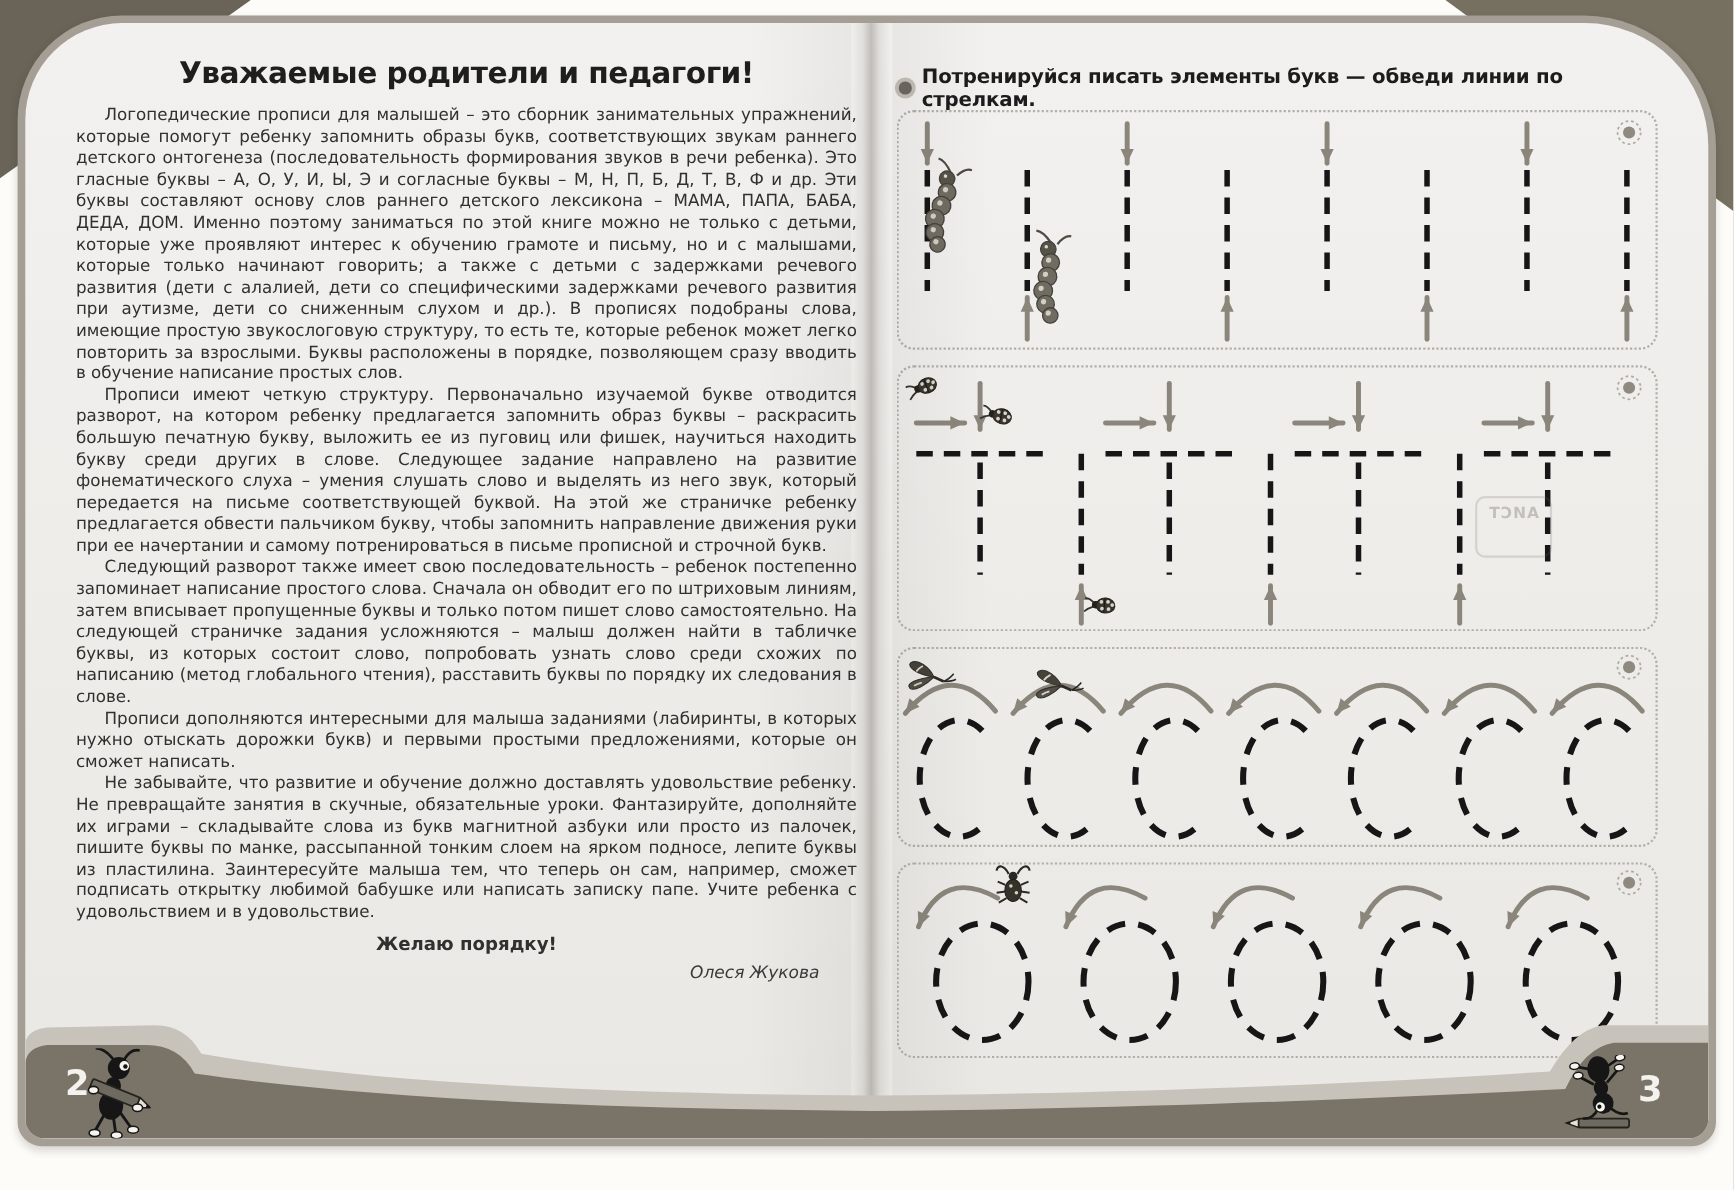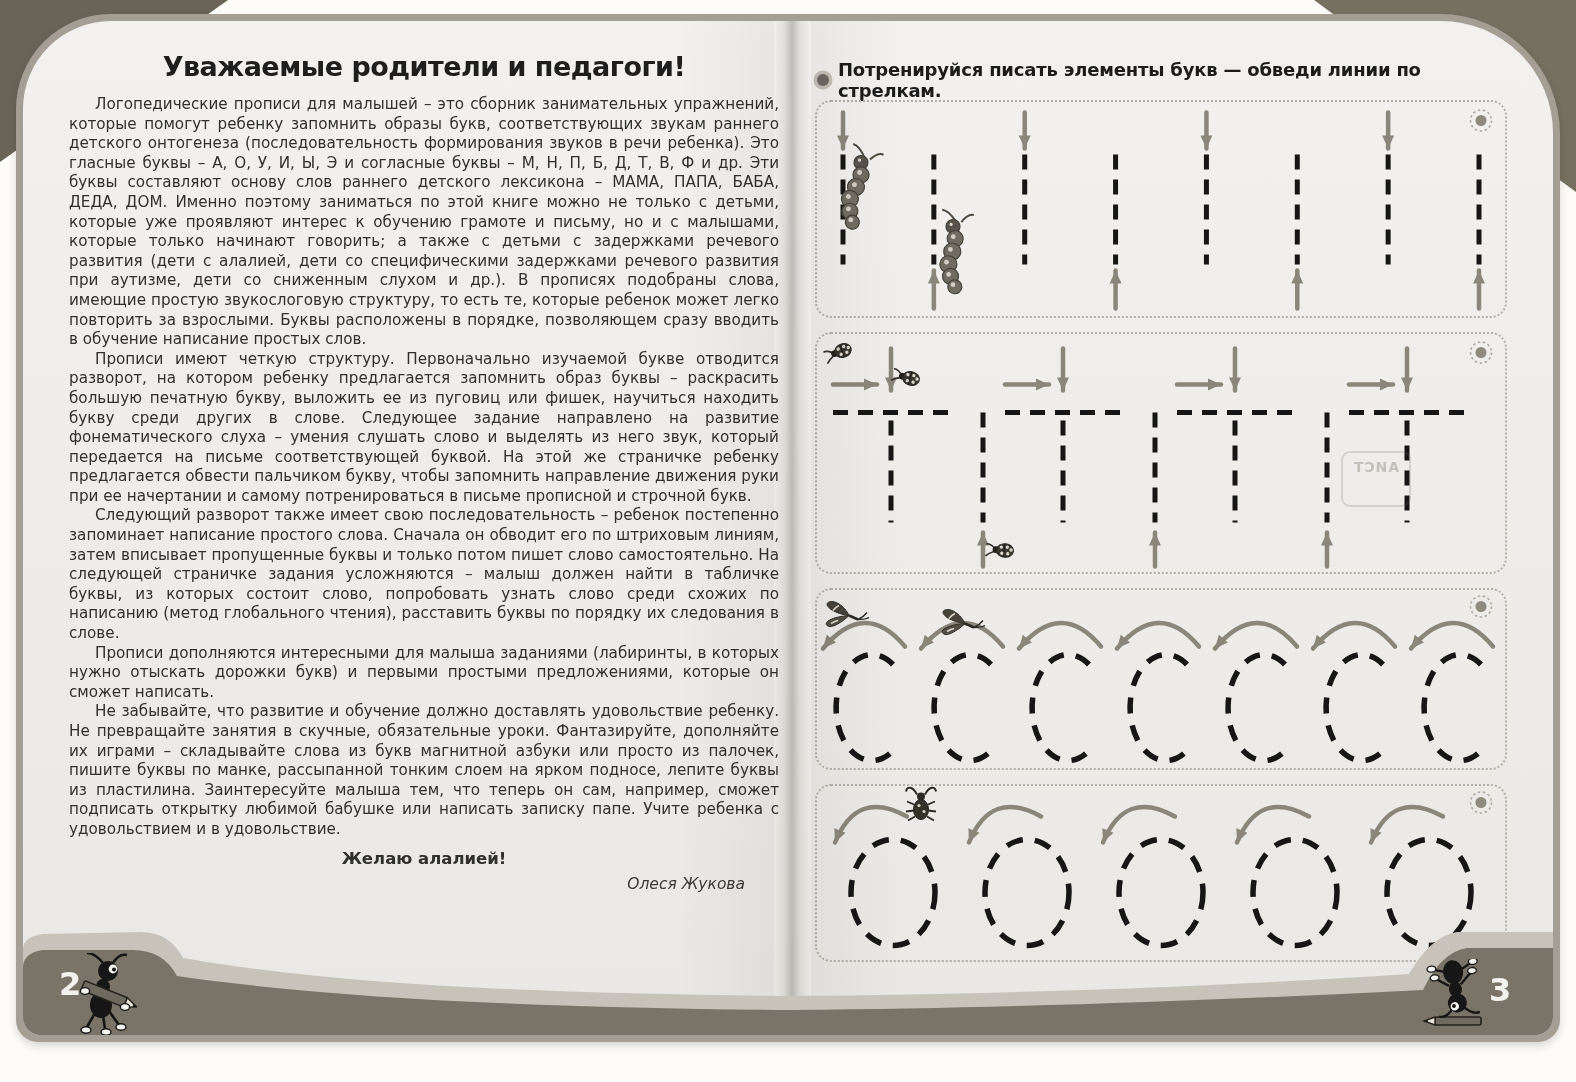--- a/index.html
+++ b/index.html
@@ -55,21 +55,21 @@
   <div class="book">
     <div class="page-base">
 
       <div class="lp">
         <h1>Уважаемые родители и педагоги!</h1>
         <p>Логопедические прописи для малышей – это сборник занимательных упражнений, которые помогут ребенку запомнить образы букв, соответствующих звукам раннего детского онтогенеза (последовательность формирования звуков в речи ребенка). Это гласные буквы – А, О, У, И, Ы, Э и согласные буквы – М, Н, П, Б, Д, Т, В, Ф и др. Эти буквы составляют основу слов раннего детского лексикона – МАМА, ПАПА, БАБА, ДЕДА, ДОМ. Именно поэтому заниматься по этой книге можно не только с детьми, которые уже проявляют интерес к обучению грамоте и письму, но и с малышами, которые только начинают говорить; а также с детьми с задержками речевого развития (дети с алалией, дети со специфическими задержками речевого развития при аутизме, дети со сниженным слухом и др.). В прописях подобраны слова, имеющие простую звукослоговую структуру, то есть те, которые ребенок может легко повторить за взрослыми. Буквы расположены в порядке, позволяющем сразу вводить в обучение написание простых слов.</p>
         <p>Прописи имеют четкую структуру. Первоначально изучаемой букве отводится разворот, на котором ребенку предлагается запомнить образ буквы – раскрасить большую печатную букву, выложить ее из пуговиц или фишек, научиться находить букву среди других в слове. Следующее задание направлено на развитие фонематического слуха – умения слушать слово и выделять из него звук, который передается на письме соответствующей буквой. На этой же страничке ребенку предлагается обвести пальчиком букву, чтобы запомнить направление движения руки при ее начертании и самому потренироваться в письме прописной и строчной букв.</p>
         <p>Следующий разворот также имеет свою последовательность – ребенок постепенно запоминает написание простого слова. Сначала он обводит его по штриховым линиям, затем вписывает пропущенные буквы и только потом пишет слово самостоятельно. На следующей страничке задания усложняются – малыш должен найти в табличке буквы, из которых состоит слово, попробовать узнать слово среди схожих по написанию (метод глобального чтения), расставить буквы по порядку их следования в слове.</p>
         <p>Прописи дополняются интересными для малыша заданиями (лабиринты, в которых нужно отыскать дорожки букв) и первыми простыми предложениями, которые он сможет написать.</p>
         <p>Не забывайте, что развитие и обучение должно доставлять удовольствие ребенку. Не превращайте занятия в скучные, обязательные уроки. Фантазируйте, дополняйте их играми – складывайте слова из букв магнитной азбуки или просто из палочек, пишите буквы по манке, рассыпанной тонким слоем на ярком подносе, лепите буквы из пластилина. Заинтересуйте малыша тем, что теперь он сам, например, сможет подписать открытку любимой бабушке или написать записку папе. Учите ребенка с удовольствием и в удовольствие.</p>
-        <p class="closing">Желаю алалией!</p>
+        <p class="closing">Желаю порядку!</p>
         <p class="author">Олеся Жукова</p>
       </div>
 
       <div class="instruction">
         <span class="bullet"></span>
         <span>Потренируйся писать элементы букв — обведи линии по стрелкам.</span>
       </div>
 
       <div class="panel" id="p1">
           <svg viewBox="0 0 688 213">

